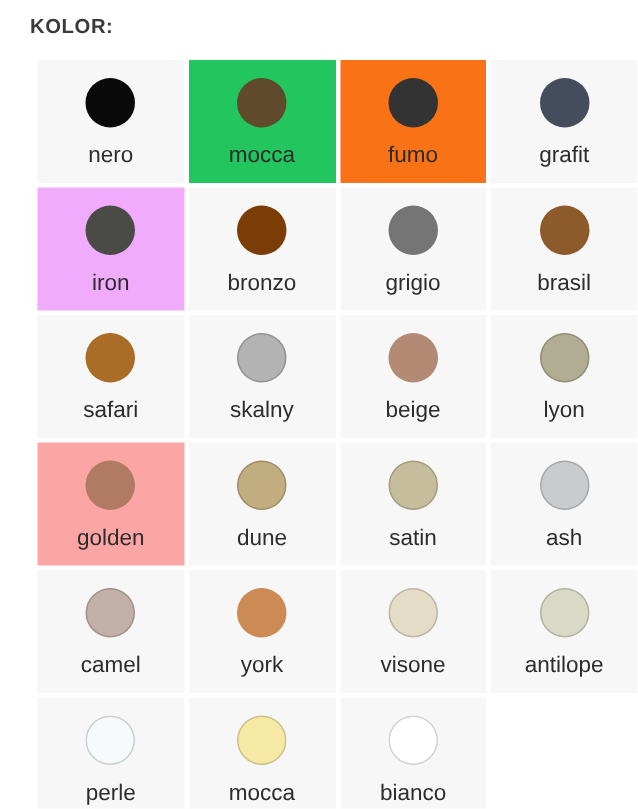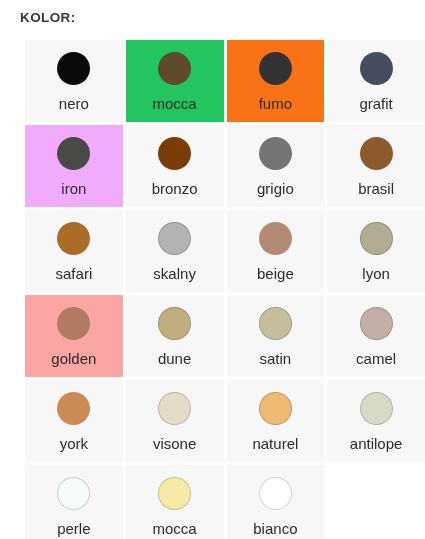--- a/index.html
+++ b/index.html
@@ -132,34 +132,34 @@
       </div>
       <div class="swatch-cell" style="background: rgb(247, 247, 247);">
         <div class="swatch-dot outlined" style="background: rgb(194, 173, 126);"></div>
         <div class="swatch-label">dune</div>
       </div>
       <div class="swatch-cell" style="background: rgb(247, 247, 247);">
         <div class="swatch-dot outlined" style="background: rgb(197, 189, 155);"></div>
         <div class="swatch-label">satin</div>
       </div>
       <div class="swatch-cell" style="background: rgb(247, 247, 247);">
+        <div class="swatch-dot outlined" style="background: rgb(201, 203, 205);"></div>
+        <div class="swatch-label">ash</div>
+      </div>
+      <div class="swatch-cell" style="background: rgb(247, 247, 247);">
         <div class="swatch-dot outlined" style="background: rgb(194, 176, 168);"></div>
         <div class="swatch-label">camel</div>
       </div>
       <div class="swatch-cell" style="background: rgb(247, 247, 247);">
         <div class="swatch-dot" style="background: rgb(204, 139, 85);"></div>
         <div class="swatch-label">york</div>
       </div>
       <div class="swatch-cell" style="background: rgb(247, 247, 247);">
         <div class="swatch-dot outlined" style="background: rgb(228, 220, 199);"></div>
         <div class="swatch-label">visone</div>
-      </div>
-      <div class="swatch-cell" style="background: rgb(247, 247, 247);">
-        <div class="swatch-dot outlined" style="background: rgb(237, 187, 116);"></div>
-        <div class="swatch-label">naturel</div>
       </div>
       <div class="swatch-cell" style="background: rgb(247, 247, 247);">
         <div class="swatch-dot outlined" style="background: rgb(216, 218, 198);"></div>
         <div class="swatch-label">antilope</div>
       </div>
       <div class="swatch-cell" style="background: rgb(247, 247, 247);">
         <div class="swatch-dot outlined" style="background: rgb(246, 250, 251);"></div>
         <div class="swatch-label">perle</div>
       </div>
       <div class="swatch-cell" style="background: rgb(247, 247, 247);">

